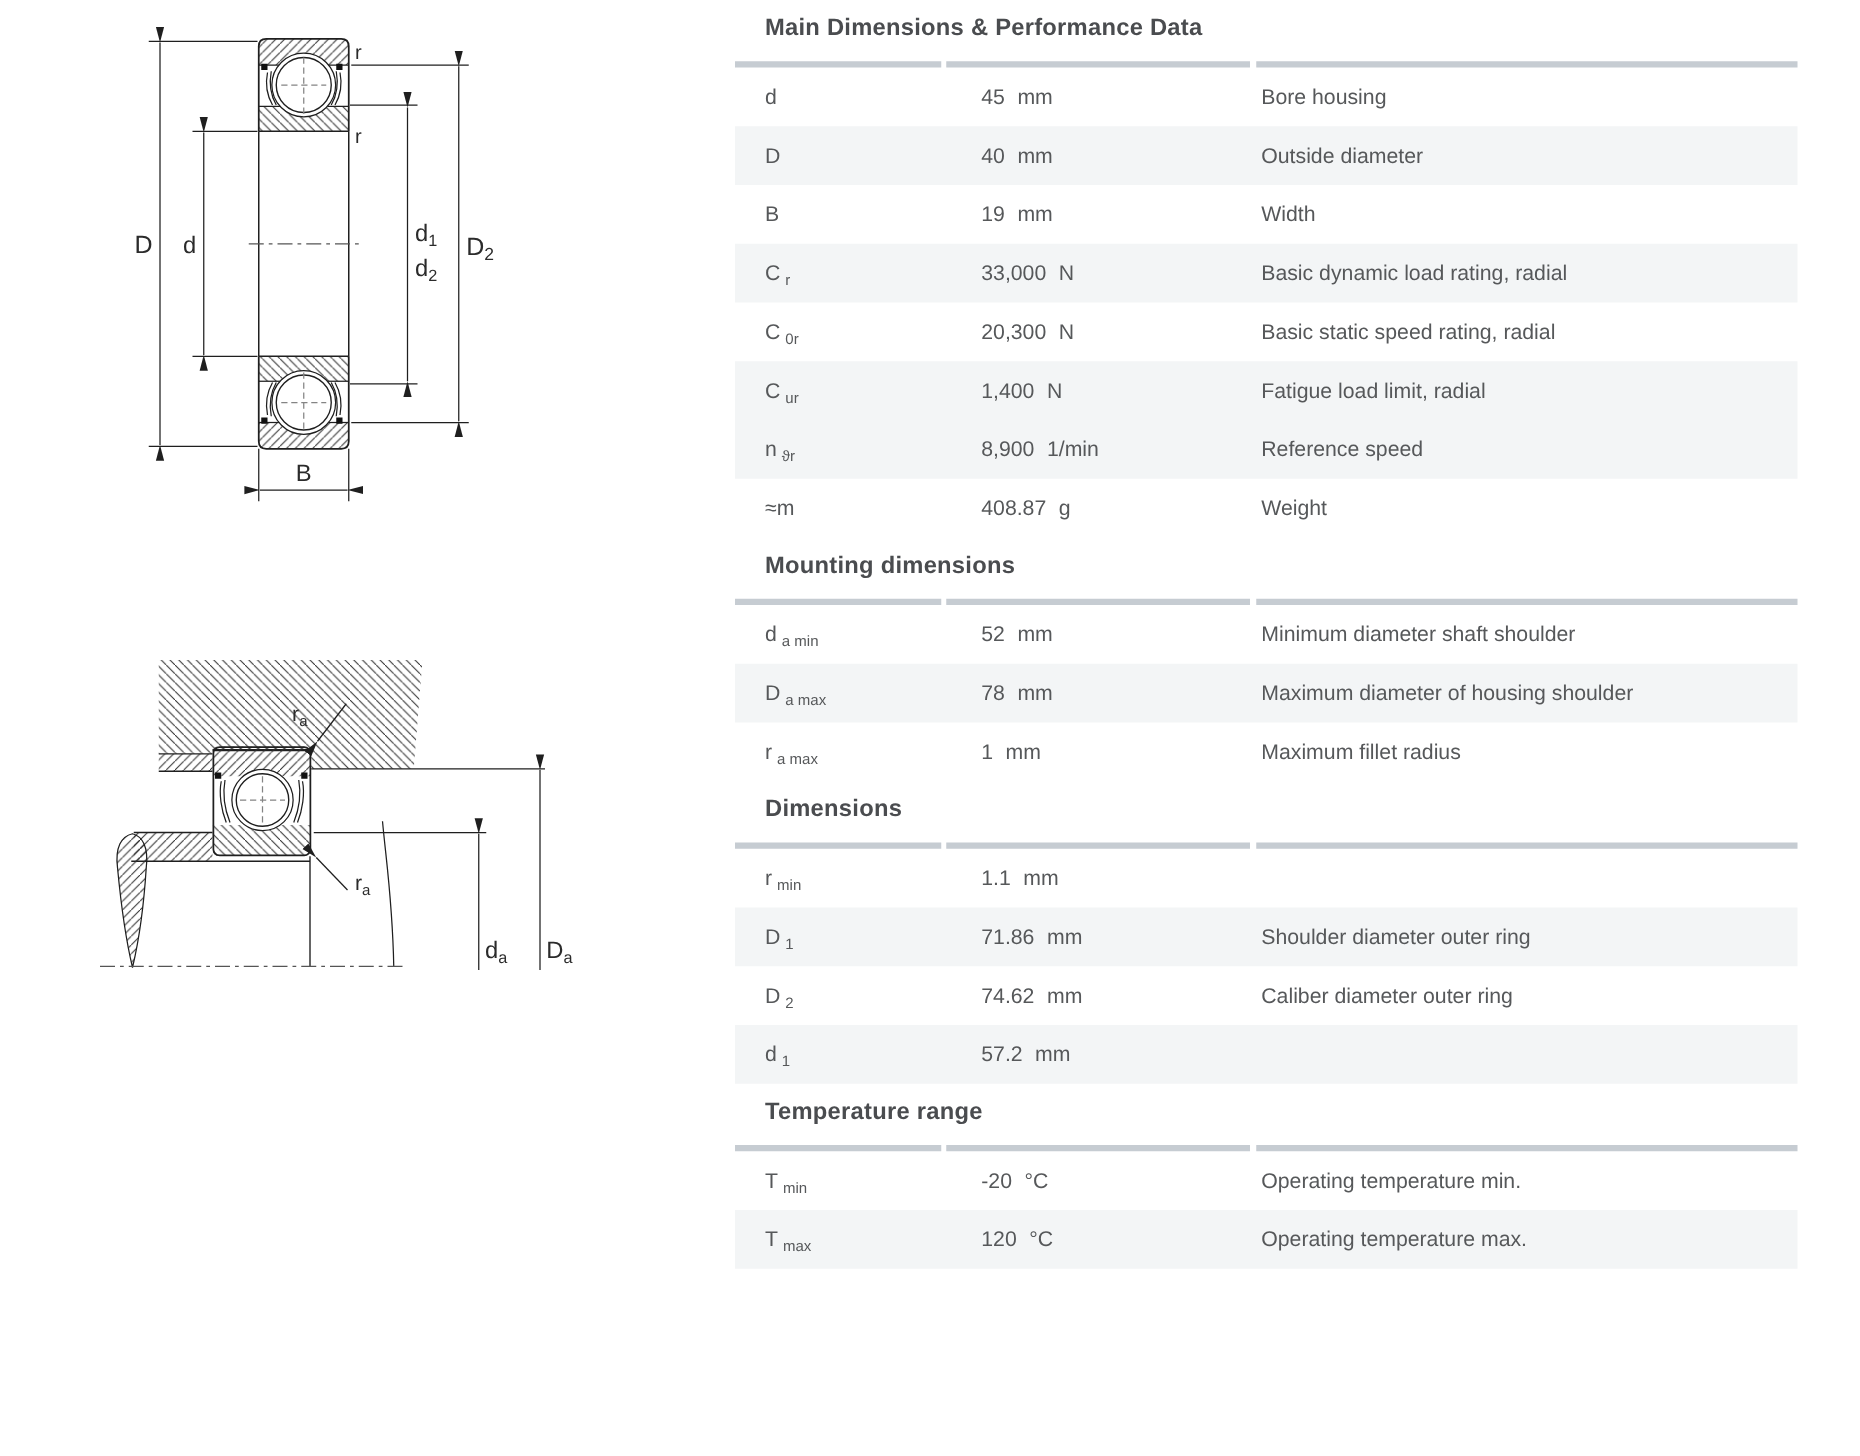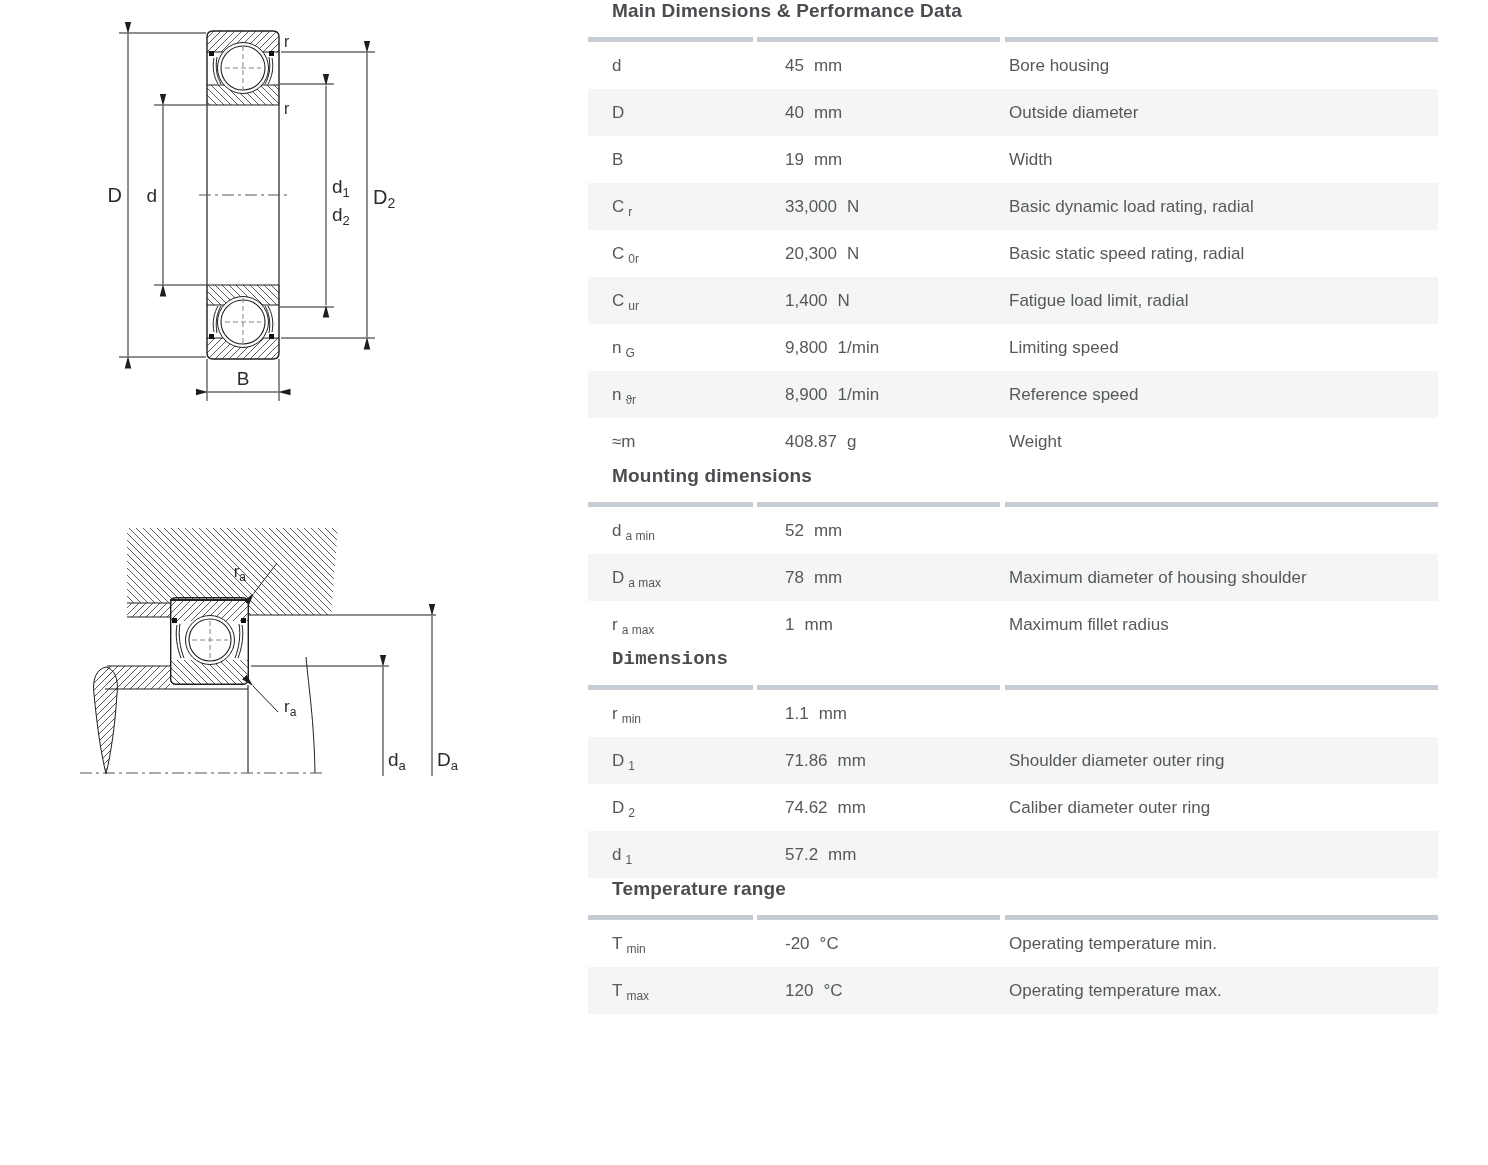--- a/index.html
+++ b/index.html
@@ -6,23 +6,23 @@
   body{
     width:1488px;height:1165px;position:relative;overflow:hidden;
     background:#ffffff;color:#56585a;
     font-family:"Liberation Sans",sans-serif;
     -webkit-font-smoothing:antialiased;
   }
   .dwg{position:absolute;}
   .right-col{position:absolute;left:588px;top:0;width:850px;}
   h2.sec-title{
     font-size:19px;font-weight:bold;color:#4a4c4f;
-    margin:0 0 15px 24px;padding:0;letter-spacing:.2px;
+    margin:12px 0 15px 24px;padding:0;letter-spacing:.2px;
   }
-  .mt-a{margin-top:26px;} .mt-b{margin-top:35px;} .mt-c{margin-top:41px;font-family:Liberation Mono, monospace;} .mt-d{margin-top:46px;}
+  .mt-a{margin-top:26px;} .mt-b{margin-top:35px;} .mt-c{margin-top:41px;} .mt-d{margin-top:46px;}
   .topbar{display:flex;height:5px;}
   .topbar i{display:block;height:5px;background:#c6ccd2;}
   .tb1{width:165px;margin-right:4px;} .tb2{width:243px;margin-right:5px;} .tb3{width:433px;}
   .trow{display:flex;height:47px;align-items:center;font-size:17px;color:#56585a;}
   .trow.alt{background:#f3f5f6;}
   .c1{width:169px;padding-left:24px;box-sizing:border-box;flex-shrink:0;}
   .c2{width:248px;padding-left:28px;box-sizing:border-box;flex-shrink:0;}
   .c3{flex:1;padding-left:4px;}
   .sub{font-size:12px;position:relative;top:4px;margin-left:4px;}
   .unit{margin-left:10px;}
@@ -225,45 +225,41 @@
   <div class="trow">
     <div class="c1"><span>C</span><span class="sub">0r</span></div>
     <div class="c2"><span>20,300</span><span class="unit">N</span></div>
     <div class="c3">Basic static speed rating, radial</div>
   </div>
   <div class="trow alt">
     <div class="c1"><span>C</span><span class="sub">ur</span></div>
     <div class="c2"><span>1,400</span><span class="unit">N</span></div>
     <div class="c3">Fatigue load limit, radial</div>
   </div>
-  <div class="trow">
-    <div class="c1"><span>n</span><span class="sub">G</span></div>
-    <div class="c2"><span>9,800</span><span class="unit">1/min</span></div>
-    <div class="c3">Limiting speed</div>
-  </div>
   <div class="trow alt">
     <div class="c1"><span>n</span><span class="sub">ϑr</span></div>
     <div class="c2"><span>8,900</span><span class="unit">1/min</span></div>
     <div class="c3">Reference speed</div>
   </div>
   <div class="trow">
     <div class="c1"><span>≈m</span><span class="sub"></span></div>
     <div class="c2"><span>408.87</span><span class="unit">g</span></div>
     <div class="c3">Weight</div>
   </div>
 
   <h2 class="sec-title mt-b">Mounting dimensions</h2>
   <div class="topbar">
       <i class="tb1"></i>
       <i class="tb2"></i>
       <i class="tb3"></i>
     </div>
   <div class="trow">
     <div class="c1"><span>d</span><span class="sub">a min</span></div>
     <div class="c2"><span>52</span><span class="unit">mm</span></div>
+    <div class="c3">Minimum diameter shaft shoulder</div>
   </div>
   <div class="trow alt">
     <div class="c1"><span>D</span><span class="sub">a max</span></div>
     <div class="c2"><span>78</span><span class="unit">mm</span></div>
     <div class="c3">Maximum diameter of housing shoulder</div>
   </div>
   <div class="trow">
     <div class="c1"><span>r</span><span class="sub">a max</span></div>
     <div class="c2"><span>1</span><span class="unit">mm</span></div>
     <div class="c3">Maximum fillet radius</div>

